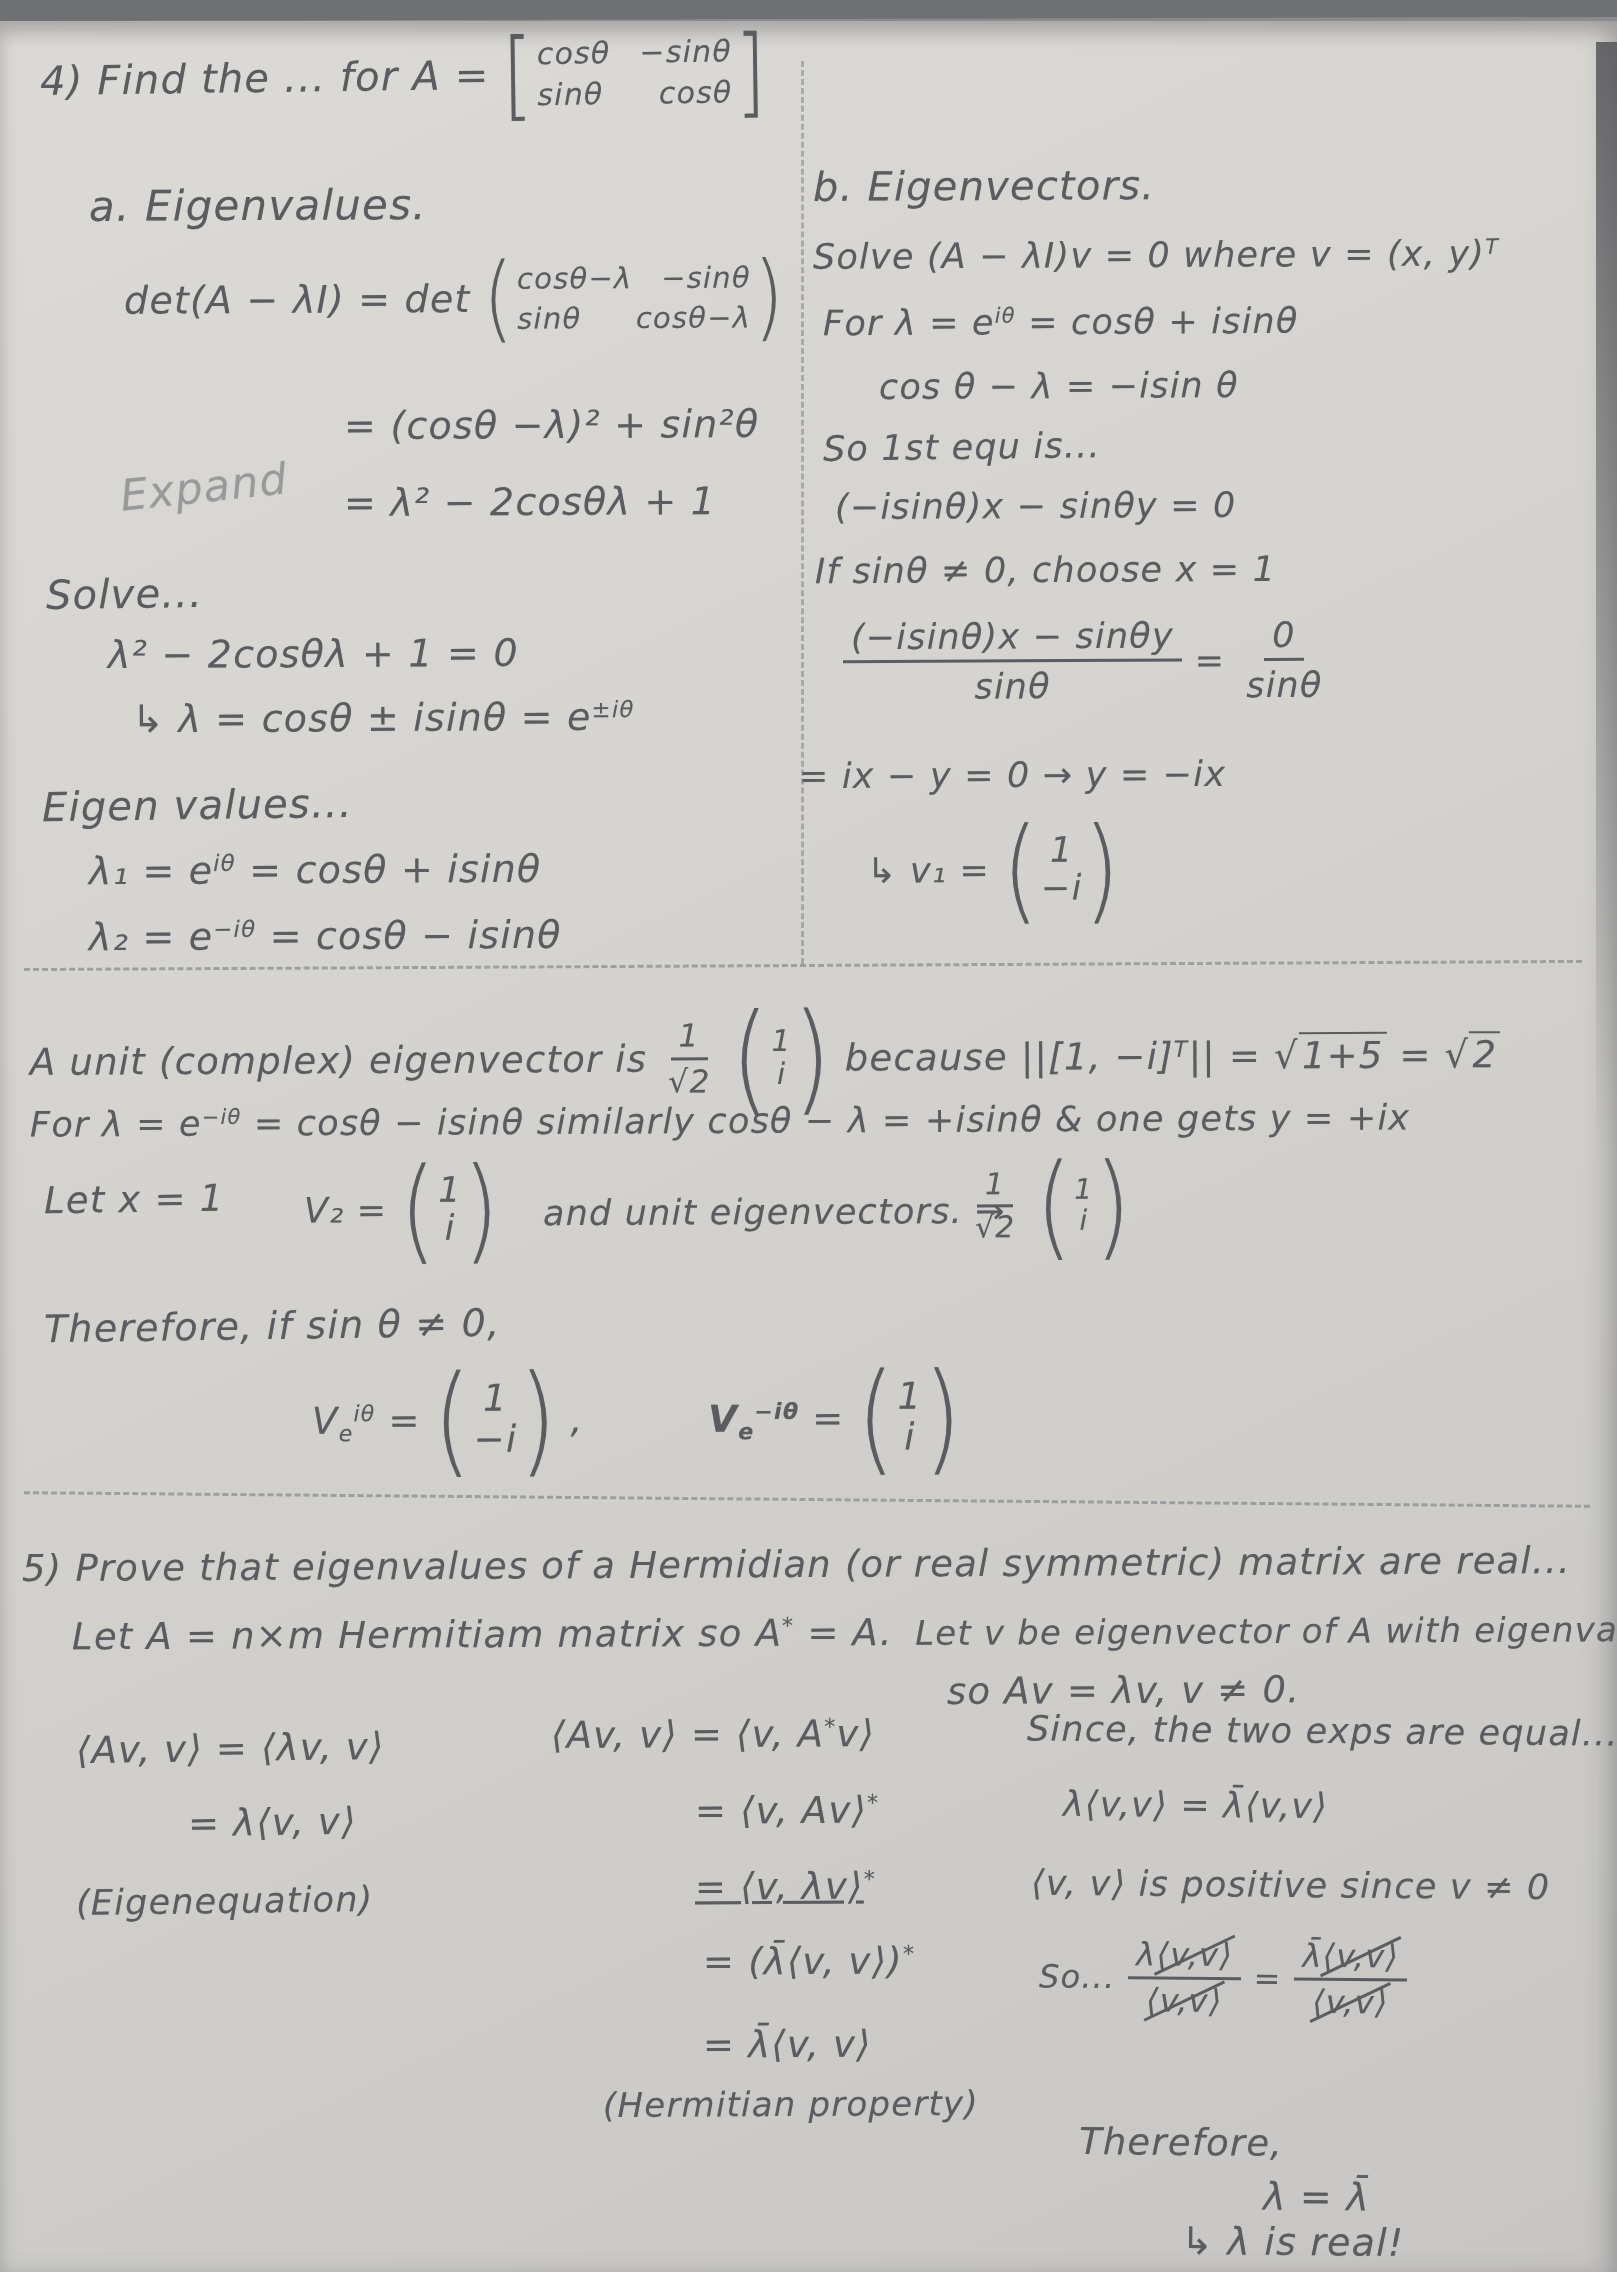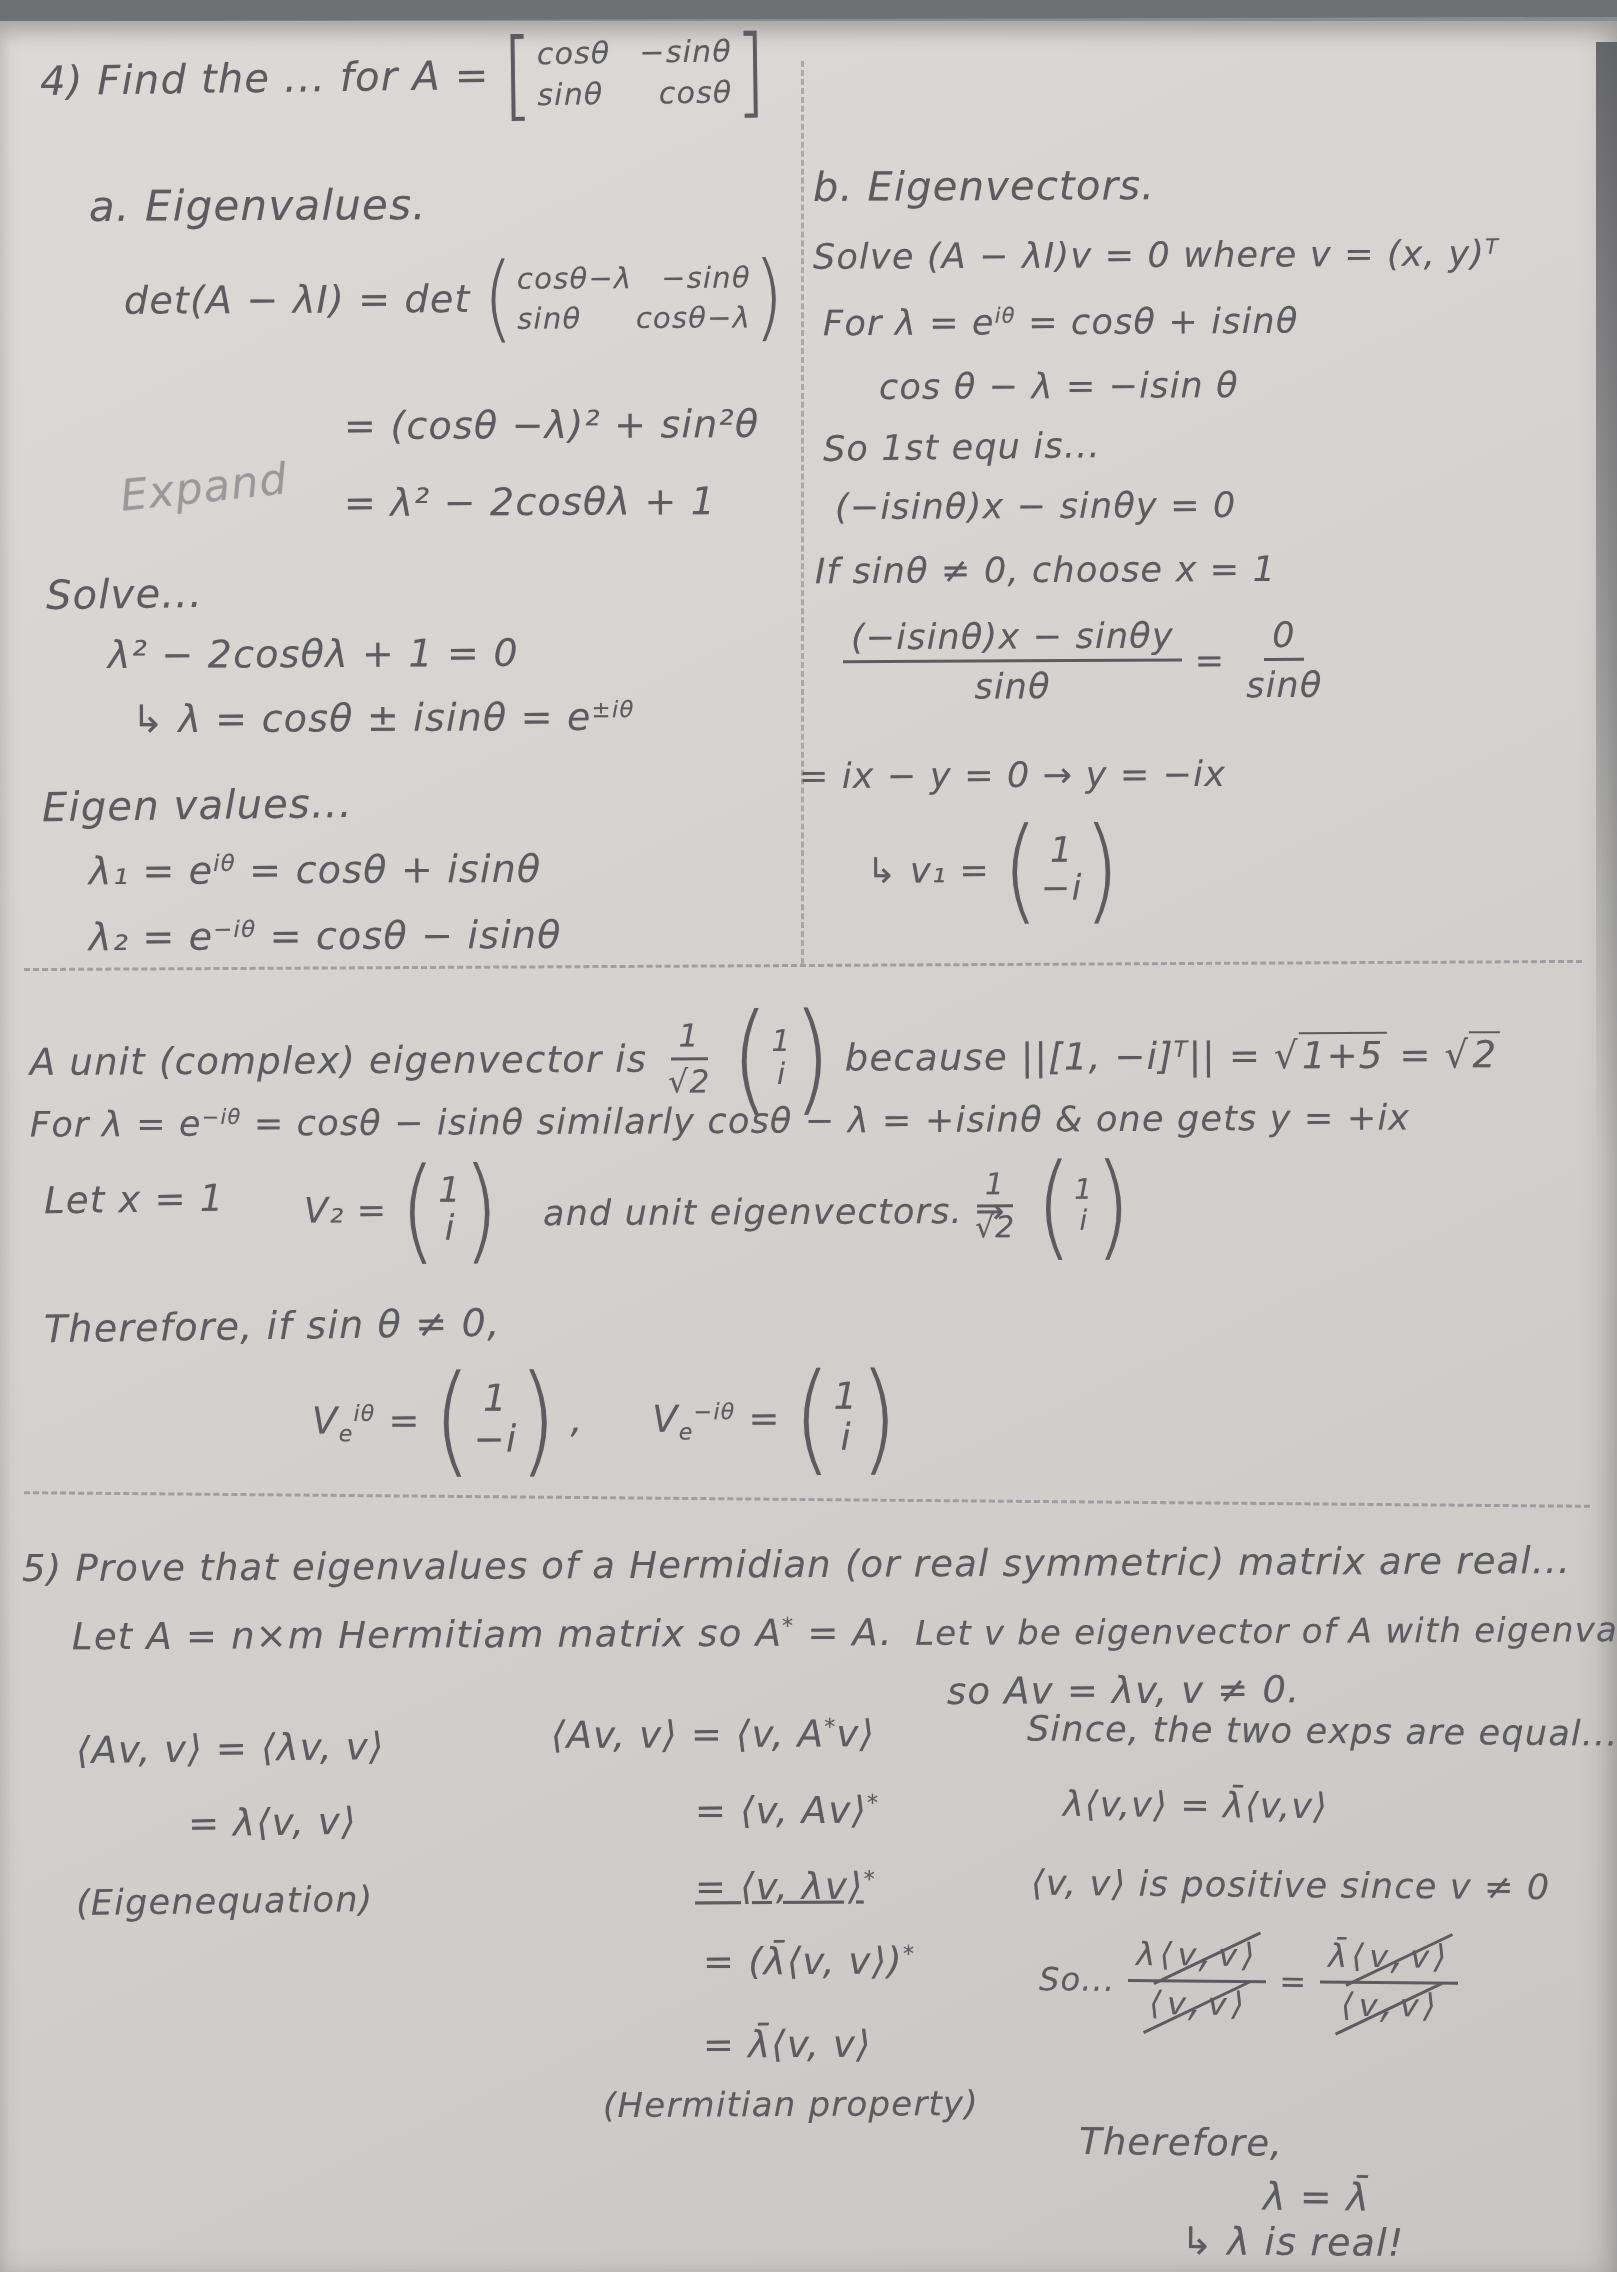--- a/index.html
+++ b/index.html
@@ -25,21 +25,21 @@
   .fence{font-size:2.6em;font-weight:100;transform:scaleY(1.25);font-style:normal;line-height:1;display:inline-block;}
   .mat{display:inline-flex;align-items:center;gap:3.2px;}
   .mat .rows{display:inline-flex;flex-direction:column;gap:6.4px;}
   .mat .row{display:flex;justify-content:space-between;gap:29px;text-align:center;}
   .cvec{display:inline-flex;align-items:center;gap:1.6px;}
   .cvec .col{display:inline-flex;flex-direction:column;align-items:center;line-height:1.05;gap:1.6px;}
   .frac{display:inline-flex;flex-direction:column;align-items:center;line-height:1.15;}
   .frac .num{padding:0 8px 3.2px;border-bottom:3.2px solid currentColor;}
   .frac .den{padding:3.2px 8px 0;}
   .rad{border-top:2.4px solid currentColor;padding:0 3.2px;}
-  .cxl{position:relative;display:inline-block;font-family:Liberation Mono, monospace;}
+  .cxl{position:relative;display:inline-block;}
   .cxl::after{content:"";position:absolute;left:-8%;right:-8%;top:46%;border-top:3.2px solid #5c5c61;transform:rotate(-26deg);}
   .dashH{position:absolute;border-top:3.2px dashed #84848a;opacity:.65;}
   .dashV{position:absolute;border-left:3.2px dashed #84848a;opacity:.55;}
   .ghost{color:rgba(110,110,116,.30);}
   .r1{transform:rotate(-0.8deg);} .r2{transform:rotate(-0.3deg);} .r3{transform:rotate(0.5deg);}
 </style>
 </head>
 <body>
 
 <div id="topstrip"></div>
@@ -216,21 +216,21 @@
     <span>=</span>
     <span class="cvec">
       <span class="fence">(</span>
       <span class="col">
         <span>1</span>
         <span>−i</span>
       </span>
       <span class="fence">)</span>
     </span>
     <span>,</span>
-    <span style="margin-left:56px;">
+    <span style="margin-left:112px;font-weight:bold;">
       <span>V</span><span class="sub">e</span><span class="sup">−iθ</span>
     </span>
     <span>=</span>
     <span class="cvec">
       <span class="fence">(</span>
       <span class="col">
         <span>1</span>
         <span>i</span>
       </span>
       <span class="fence">)</span>

